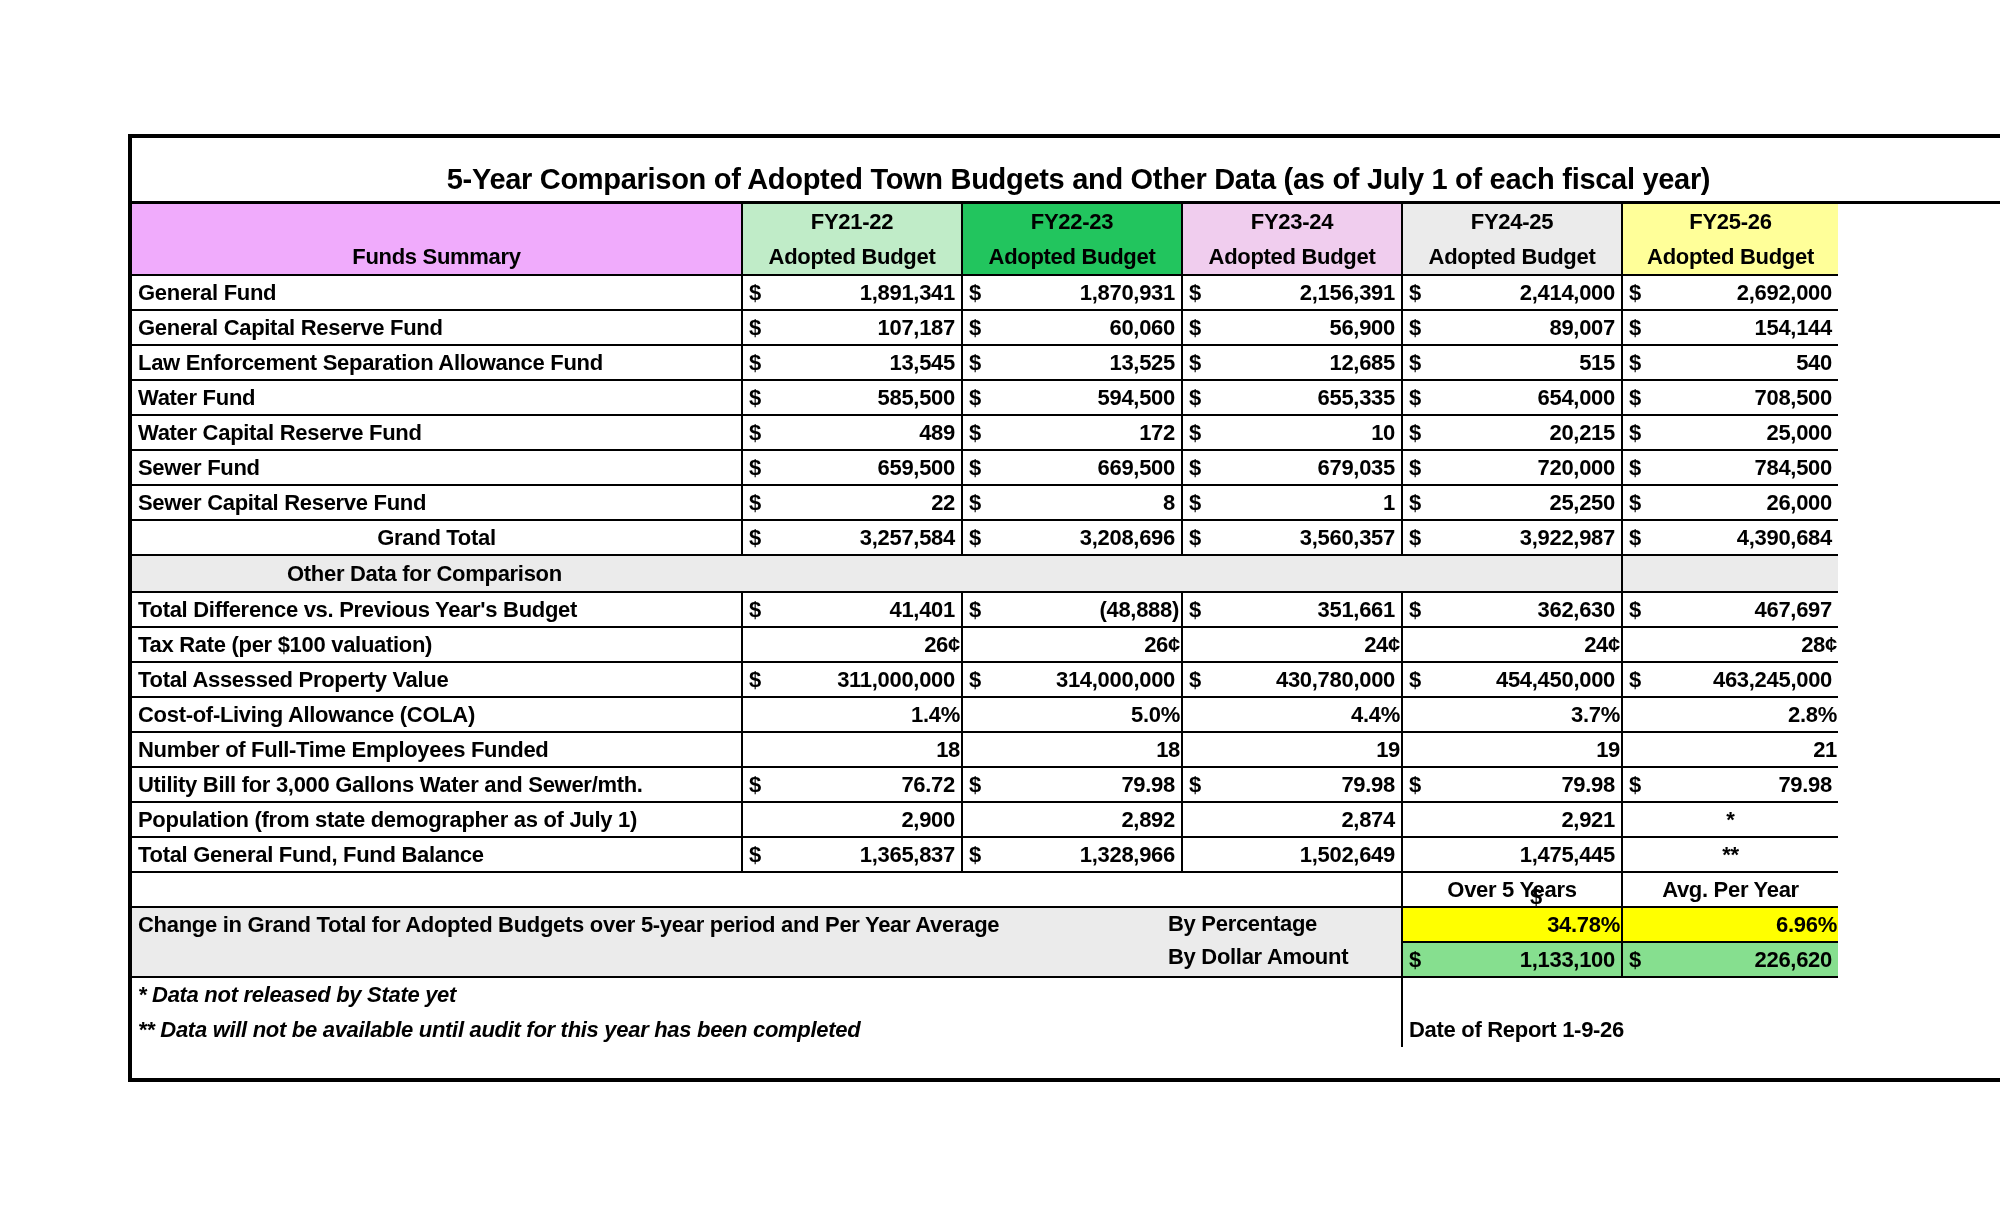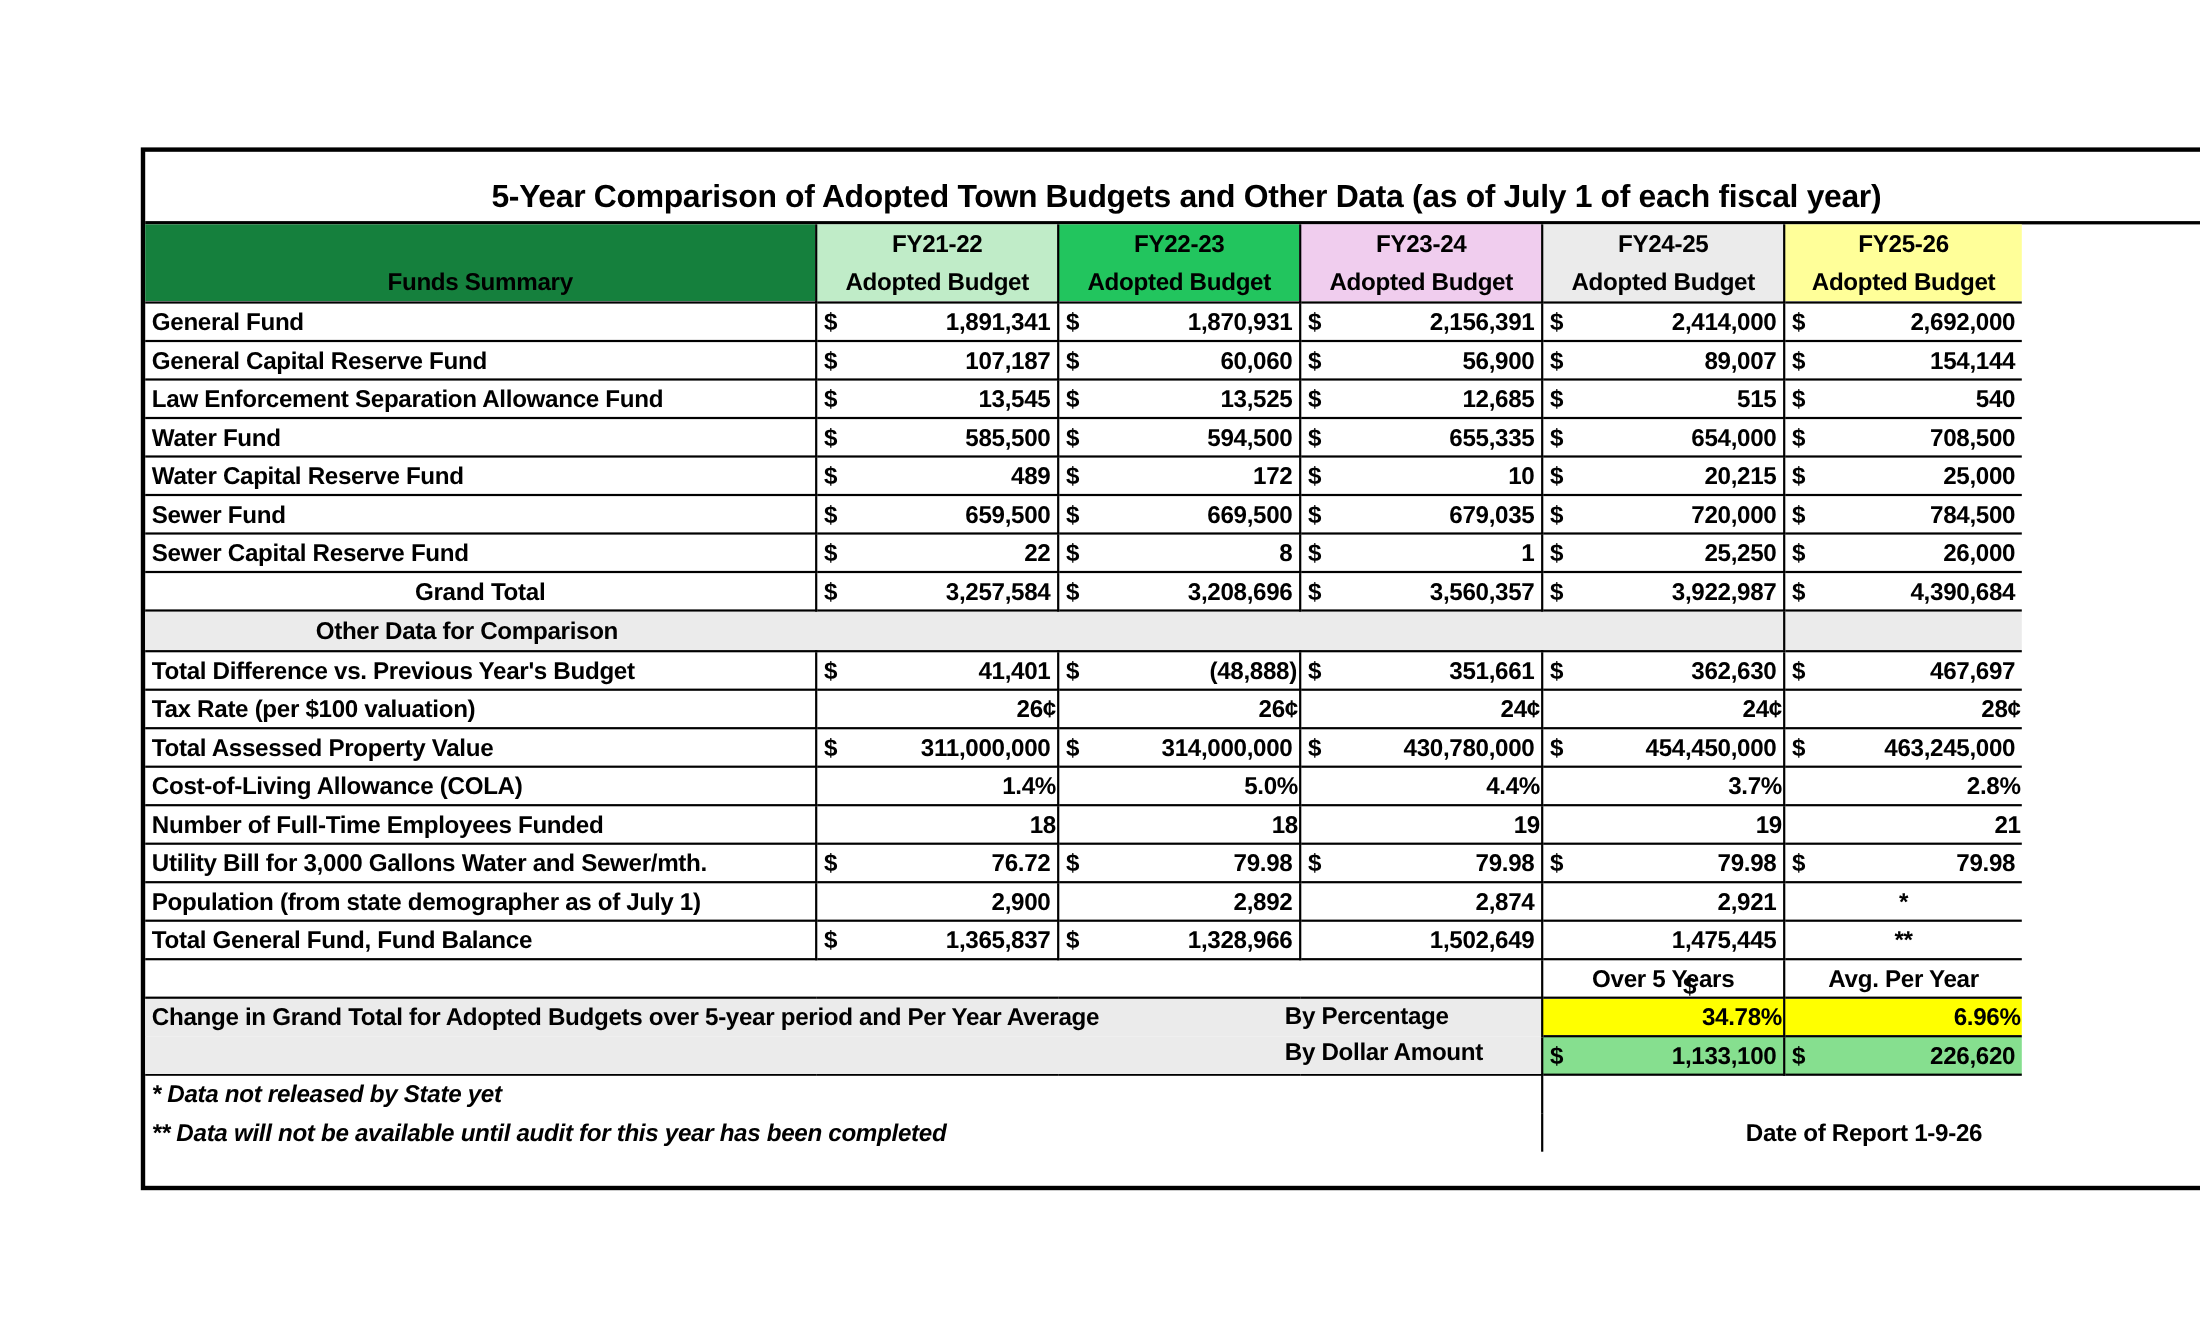--- a/index.html
+++ b/index.html
@@ -10,32 +10,32 @@
   .title { position:absolute; left:0; top:0; width:100%; height:66px; box-sizing:border-box;
            border-bottom:3px solid #000; text-align:center; font-weight:bold; font-size:29px;
            line-height:30px; padding-top:26px; letter-spacing:-0.3px; }
   table.grid { position:absolute; left:0; top:66px; border-collapse:collapse; table-layout:fixed; }
   table.grid td { border:2px solid #000; font-weight:bold; font-size:22px; height:35px; padding:0 6px;
                   box-sizing:border-box; white-space:nowrap; overflow:hidden; letter-spacing:-0.3px; }
   table.grid tr:first-child td { border-top:none; }
   table.grid td:first-child { border-left:none; }
   table.grid td:last-child { border-right:none; }
   .hdr td { height:70px; text-align:center; vertical-align:middle; line-height:35px; }
-  .hdr td.label { background:#15803d; vertical-align:bottom; line-height:35px; }
+  .hdr td.label { background:#f0abfc; vertical-align:bottom; line-height:35px; }
   .money { display:flex; justify-content:space-between; }
   .num { text-align:right; }
   .ctr { text-align:center;margin-top:24px; }
   .gray { background:#ebebeb; }
   .spacer td { height:70px; }
   .spacer td.sec { vertical-align:bottom; padding-left:155px; line-height:35px; }
   .yellow { background:#ffff00; }
   .green { background:#86df8f; }
   .foot td { height:35px;margin-top:17px; }
   .italic { font-style:italic; font-size:19px; }
-  .date { font-weight:normal; font-size:18px; text-align:right; padding-right:36px !important; }
+  .date { font-weight:normal; font-size:18px; text-align:left; padding-right:36px !important; }
   .stray { position:absolute; font-weight:bold; font-size:22px; }
 </style>
 </head>
 <body>
 
 <div class="sheet">
   <div class="title">5-Year Comparison of Adopted Town Budgets and Other Data (as of July 1 of each fiscal year)</div>
 
   <table class="grid">
     <colgroup>

